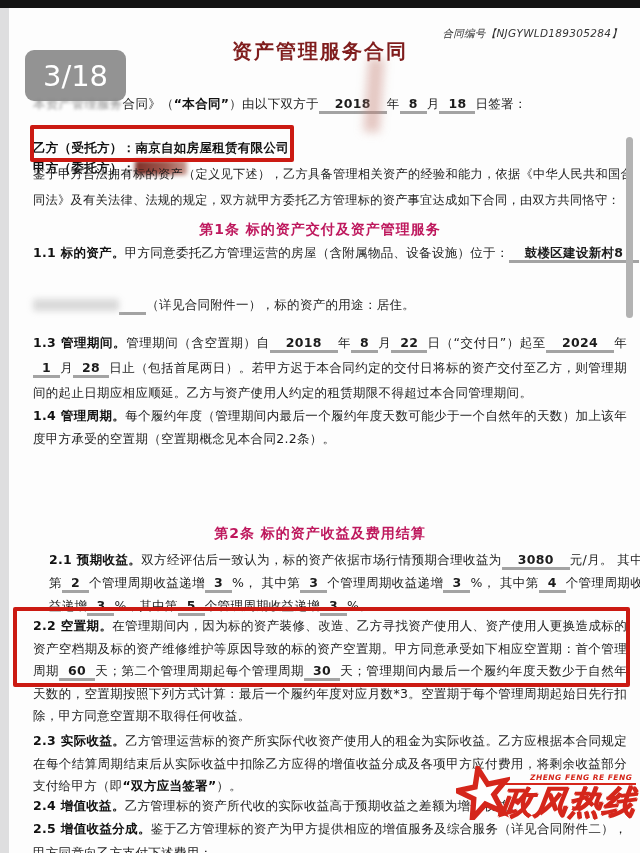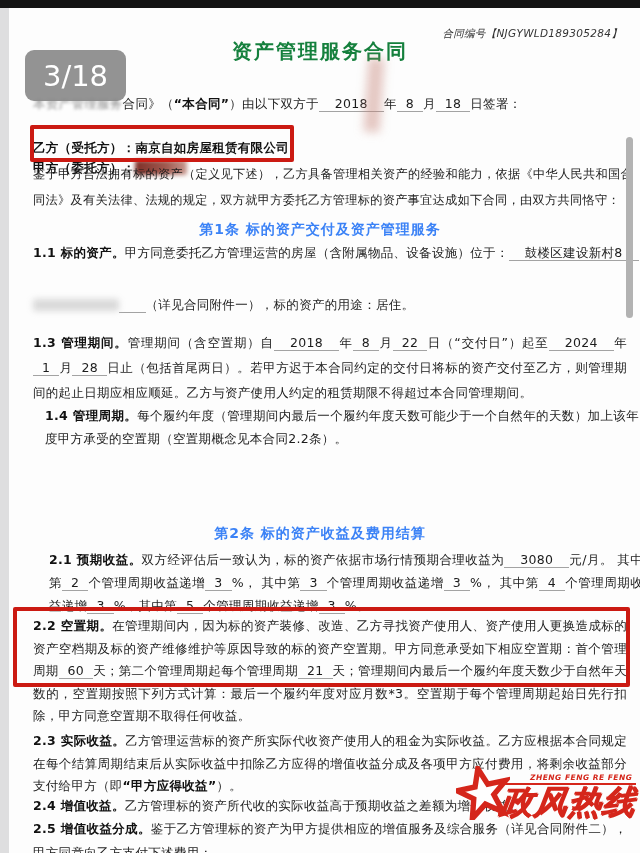--- a/index.html
+++ b/index.html
@@ -6,35 +6,35 @@
   html,body { width:640px; height:853px; background:#ffffff; overflow:hidden;
               font-family:"DejaVu Sans","Liberation Sans",sans-serif; }
   .stage { position:relative; width:640px; height:853px; background:#fdfdfd; }
 
   .top-bar { position:absolute; left:0; top:0; width:640px; height:8px; background:#141414; }
   .left-strip { position:absolute; left:0; top:8px; width:9px; height:845px; background:#dededf; }
 
   .contract-no { position:absolute; right:18px; top:27px; font-size:10.5px; color:#333;
                  letter-spacing:0.3px;font-style:italic; }
   .doc-title { position:absolute; left:0; top:38px; width:640px; text-align:center;
-               font-size:20px; font-weight:bold; color:#15803d; letter-spacing:2px; }
+               font-size:20px; font-weight:bold; color:#7f1d1d; letter-spacing:2px; }
 
   .page-badge { position:absolute; left:25px; top:50px; width:101px; height:51px;
                 background:rgba(138,138,138,0.92); border-radius:9px; color:#fff;
                 display:flex; align-items:center; justify-content:center;
                 font-size:29px; font-weight:400; z-index:5;text-align:right; }
 
   .para { position:absolute; left:33px; width:594px; font-size:12.5px; line-height:23px;
           color:#1c1c1c; text-align:justify; letter-spacing:0.3px; }
   .para b, .blabel { font-weight:bold; color:#111; }
   .nowrap { white-space:nowrap; text-align:left; }
   .heading { position:absolute; left:0; width:640px; text-align:center; font-size:14px;
-             font-weight:bold; color:#3b82f6; letter-spacing:1px; }
+             font-weight:bold; color:#be185d; letter-spacing:1px; }
 
-  .blank { border-bottom:1px solid #a3a3a3; padding:0 16px; white-space:nowrap; }
+  .blank { border-bottom:3px solid #a3a3a3; padding:0 16px; white-space:nowrap;font-weight:bold; }
   .blank.sm { padding:0 9px; }
 
   .blur-txt { color:#8a8a8a; filter:blur(1.6px); }
   .redact-red { display:inline-block; width:52px; height:15px; vertical-align:-3px;
                 background:linear-gradient(90deg,#7e2f28,#a05a50 60%,#c7988f);
                 filter:blur(2.2px); border-radius:2px; }
   .redact-light { display:inline-block; height:12px; vertical-align:-2px;
                   background:#d9d9d9; filter:blur(3px); border-radius:2px; }
   .smudge { position:absolute; left:366px; top:58px; width:16px; height:74px;
             background:rgba(197,130,120,0.45); filter:blur(5px);
@@ -98,38 +98,38 @@
   </div>
   <div class="para nowrap" style="top:267px;margin-top:26px;">
     <span class="redact-light" style="width:86px;"></span><span class="blank sm">&nbsp;&nbsp;</span><span>（详见合同附件一），标的资产的用途：居住。</span>
   </div>
 
 
   <div class="para" style="top:330px; line-height:25px;">
     <b class="blabel">1.3 管理期间。</b><span>管理期间（含空置期）自</span><span class="blank">2018</span><span>年</span><span class="blank sm">8</span><span>月</span><span class="blank sm">22</span><span>日（“交付日”）起至</span><span class="blank">2024</span><span>年</span><span class="blank sm">1</span><span>月</span><span class="blank sm">28</span><span>日止（包括首尾两日）。若甲方迟于本合同约定的交付日将标的资产交付至乙方，则管理期间的起止日期应相应顺延。乙方与资产使用人约定的租赁期限不得超过本合同管理期间。</span>
   </div>
 
-  <div class="para" style="top:404px; line-height:23px;margin-left:12px;">
+  <div class="para" style="top:404px; line-height:23px;">
     <b class="blabel">1.4 管理周期。</b><span>每个履约年度（管理期间内最后一个履约年度天数可能少于一个自然年的天数）加上该年度甲方承受的空置期（空置期概念见本合同2.2条）。</span>
   </div>
 
 
   <div class="heading" style="top:525px;">第2条  标的资产收益及费用结算</div>
 
   <div class="para" style="top:548px; line-height:23px;margin-left:16px;">
     <b class="blabel">2.1 预期收益。</b><span>双方经评估后一致认为，标的资产依据市场行情预期合理收益为</span><span class="blank">3080</span><span>元/月。 其中第</span><span class="blank sm">2</span><span>个管理周期收益递增</span><span class="blank sm">3</span><span>%， 其中第</span><span class="blank sm">3</span><span>个管理周期收益递增</span><span class="blank sm">3</span><span>%， 其中第</span><span class="blank sm">4</span><span>个管理周期收益递增</span><span class="blank sm">3</span><span>%，其中第</span><span class="blank sm">5</span><span>个管理周期收益递增</span><span class="blank sm">3</span><span>%。</span>
   </div>
 
   <div class="para" style="top:615px; line-height:22.5px;">
-    <b class="blabel">2.2 空置期。</b><span>在管理期间内，因为标的资产装修、改造、乙方寻找资产使用人、资产使用人更换造成标的资产空档期及标的资产维修维护等原因导致的标的资产空置期。甲方同意承受如下相应空置期：首个管理周期</span><span class="blank sm">60</span><span>天；第二个管理周期起每个管理周期</span><span class="blank sm">21</span><span>天；管理期间内最后一个履约年度天数少于自然年天数的，空置期按照下列方式计算：最后一个履约年度对应月数*3。空置期于每个管理周期起始日先行扣除，甲方同意空置期不取得任何收益。</span>
+    <b class="blabel">2.2 空置期。</b><span>在管理期间内，因为标的资产装修、改造、乙方寻找资产使用人、资产使用人更换造成标的资产空档期及标的资产维修维护等原因导致的标的资产空置期。甲方同意承受如下相应空置期：首个管理周期</span><span class="blank sm">60</span><span>天；第二个管理周期起每个管理周期</span><span class="blank sm">30</span><span>天；管理期间内最后一个履约年度天数少于自然年天数的，空置期按照下列方式计算：最后一个履约年度对应月数*3。空置期于每个管理周期起始日先行扣除，甲方同意空置期不取得任何收益。</span>
   </div>
   <div class="hl-box b2"></div>
 
   <div class="para" style="top:730px; line-height:22.5px;">
-    <b class="blabel">2.3 实际收益。</b><span>乙方管理运营标的资产所实际代收资产使用人的租金为实际收益。乙方应根据本合同规定在每个结算周期结束后从实际收益中扣除乙方应得的增值收益分成及各项甲方应付费用，将剩余收益部分支付给甲方（即</span><b>“甲方应得收益”</b><span>）。</span>
+    <b class="blabel">2.3 实际收益。</b><span>乙方管理运营标的资产所实际代收资产使用人的租金为实际收益。乙方应根据本合同规定在每个结算周期结束后从实际收益中扣除乙方应得的增值收益分成及各项甲方应付费用，将剩余收益部分支付给甲方（即</span><b>“双方应当签署”</b><span>）。</span>
   </div>
 
   <div class="para" style="top:794px;">
     <b class="blabel">2.4 增值收益。</b><span>乙方管理标的资产所代收的实际收益高于预期收益之差额为增值收益。</span>
   </div>
 
   <div class="para" style="top:817px; line-height:23.5px;">
     <b class="blabel">2.5 增值收益分成。</b><span>鉴于乙方管理标的资产为甲方提供相应的增值服务及综合服务（详见合同附件二），甲方同意向乙方支付下述费用：</span>
   </div>
 

